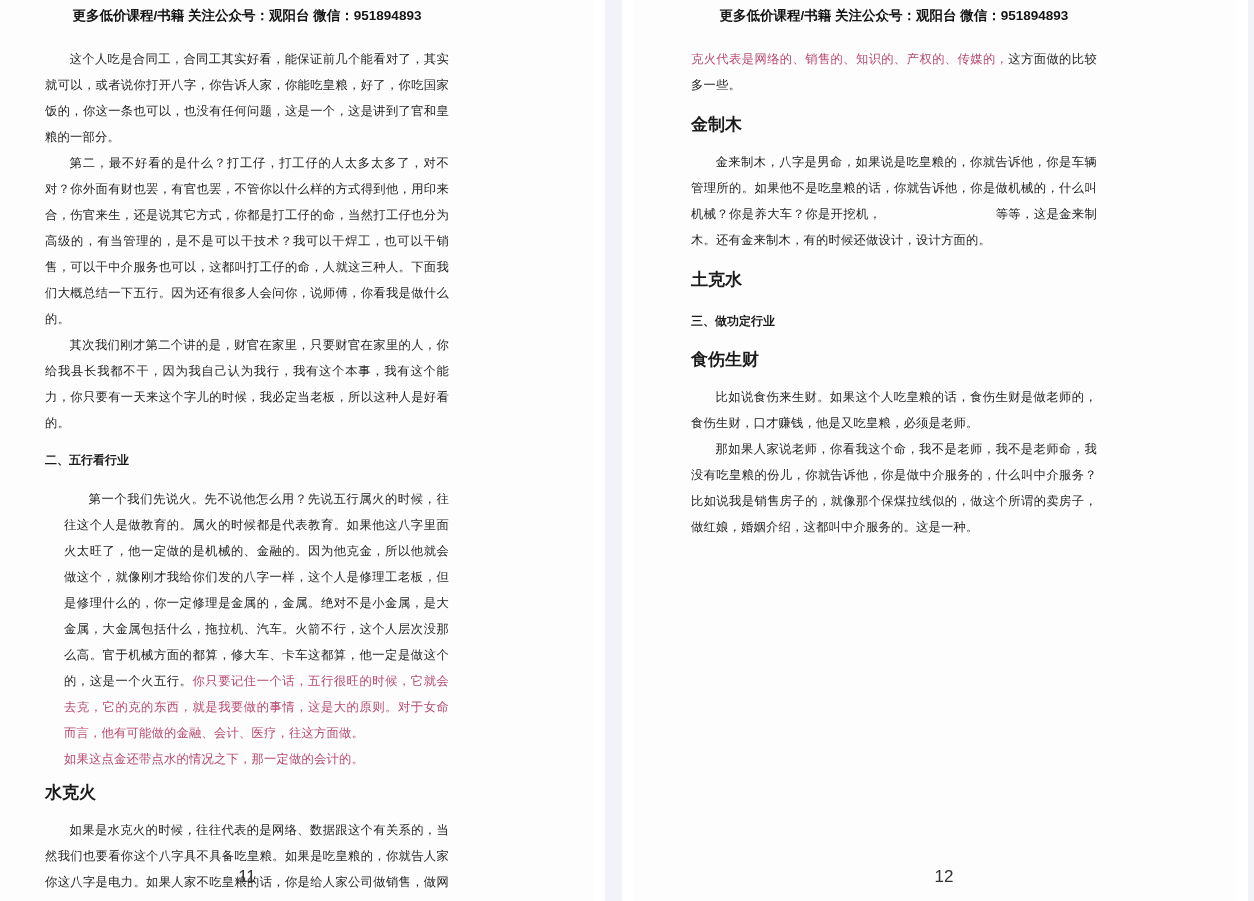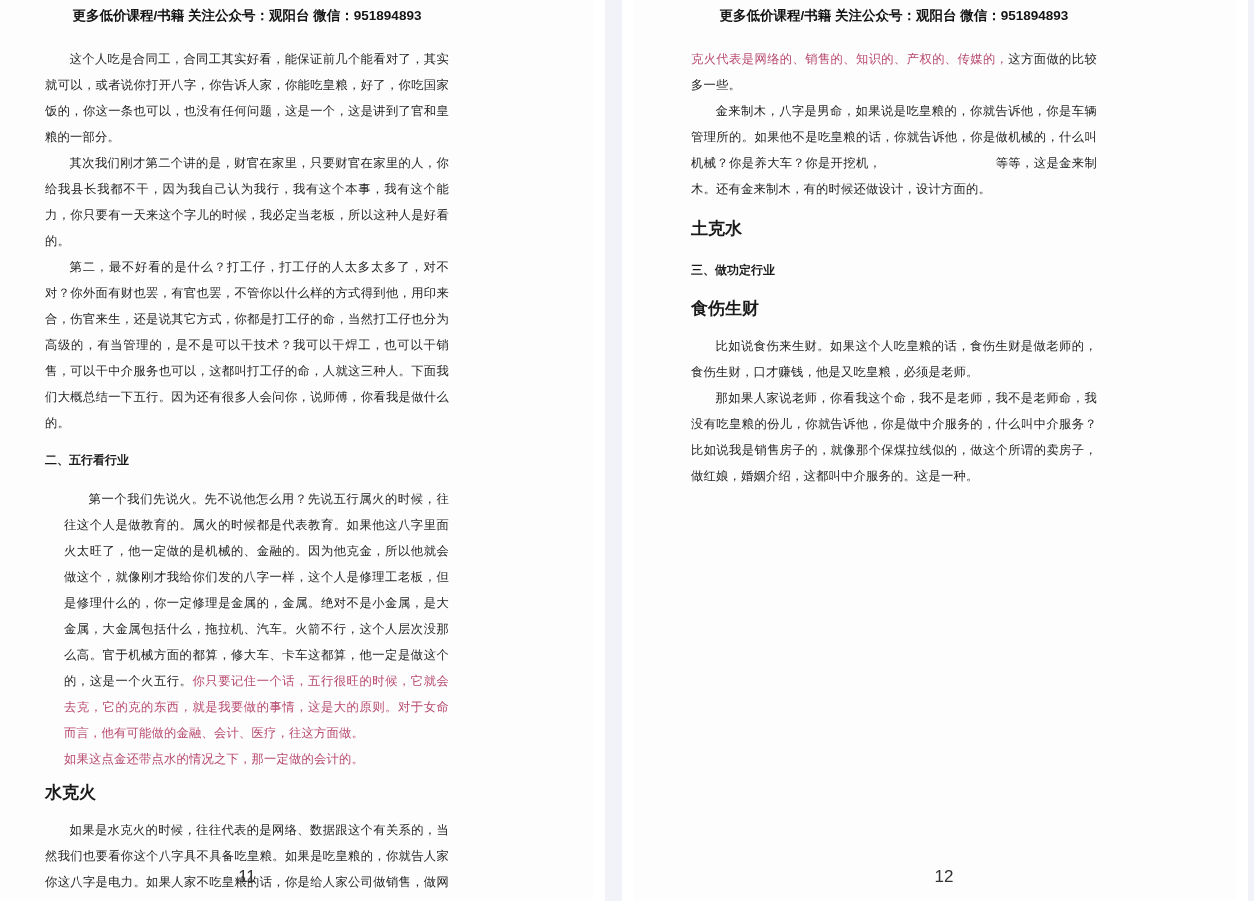--- a/index.html
+++ b/index.html
@@ -89,24 +89,24 @@
 <div class="spread">
 
   <section class="page page1">
     <div class="content">
       <div class="page-header">更多低价课程/书籍  关注公众号：观阳台   微信：951894893</div>
 
       <p class="para first">
         <span class="r">这个人吃是合同工，合同工其实好看，能保证前几个能看对了，其实就可以，或者说你打开八字，你告诉人家，你能吃皇粮，好了，你吃国家饭的，你这一条也可以，也没有任何问题，这是一个，这是讲到了官和皇粮的一部分。</span>
       </p>
       <p class="para">
-        <span class="r">其次我们刚才第二个讲的是，财官在家里，只要财官在家里的人，你给我县长我都不干，因为我自己认为我行，我有这个本事，我有这个能力，你只要有一天来这个字儿的时候，我必定当老板，所以这种人是好看的。</span>
+        <span class="r">第二，最不好看的是什么？打工仔，打工仔的人太多太多了，对不对？你外面有财也罢，有官也罢，不管你以什么样的方式得到他，用印来合，伤官来生，还是说其它方式，你都是打工仔的命，当然打工仔也分为高级的，有当管理的，是不是可以干技术？我可以干焊工，也可以干销售，可以干中介服务也可以，这都叫打工仔的命，人就这三种人。下面我们大概总结一下五行。因为还有很多人会问你，说师傅，你看我是做什么的。</span>
       </p>
       <p class="para">
-        <span class="r">第二，最不好看的是什么？打工仔，打工仔的人太多太多了，对不对？你外面有财也罢，有官也罢，不管你以什么样的方式得到他，用印来合，伤官来生，还是说其它方式，你都是打工仔的命，当然打工仔也分为高级的，有当管理的，是不是可以干技术？我可以干焊工，也可以干销售，可以干中介服务也可以，这都叫打工仔的命，人就这三种人。下面我们大概总结一下五行。因为还有很多人会问你，说师傅，你看我是做什么的。</span>
+        <span class="r">其次我们刚才第二个讲的是，财官在家里，只要财官在家里的人，你给我县长我都不干，因为我自己认为我行，我有这个本事，我有这个能力，你只要有一天来这个字儿的时候，我必定当老板，所以这种人是好看的。</span>
       </p>
 
       <div class="h1">二、五行看行业</div>
 
       <div class="indent-block">
         <p class="para">
           <span class="r">第一个我们先说火。先不说他怎么用？先说五行属火的时候，往往这个人是做教育的。属火的时候都是代表教育。如果他这八字里面火太旺了，他一定做的是机械的、金融的。因为他克金，所以他就会做这个，就像刚才我给你们发的八字一样，这个人是修理工老板，但是修理什么的，你一定修理是金属的，金属。绝对不是小金属，是大金属，大金属包括什么，拖拉机、汽车。火箭不行，这个人层次没那么高。官于机械方面的都算，修大车、卡车这都算，他一定是做这个的，这是一个火五行。</span><span class="r red">你只要记住一个话，五行很旺的时候，它就会去克，它的克的东西，就是我要做的事情，这是大的原则。对于女命而言，他有可能做的金融、会计、医疗，往这方面做。</span>
         </p>
         <p class="para noindent">
           <span class="r red">如果这点金还带点水的情况之下，那一定做的会计的。</span>
@@ -125,20 +125,21 @@
   <div class="gutter"></div>
 
   <section class="page page2">
     <div class="content">
       <div class="page-header">更多低价课程/书籍  关注公众号：观阳台   微信：951894893</div>
 
       <p class="para first noindent">
         <span class="r red">克火代表是网络的、销售的、知识的、产权的、传媒的，</span><span class="r">这方面做的比较多一些。</span>
       </p>
 
+      <div class="h2">金制木</div>
       <p class="para">
         <span class="r">金来制木，八字是男命，如果说是吃皇粮的，你就告诉他，你是车辆管理所的。如果他不是吃皇粮的话，你就告诉他，你是做机械的，什么叫机械？你是养大车？你是开挖机，</span><span class="r">　　　　　　　　　</span><span class="r">等等，这是金来制木。还有金来制木，有的时候还做设计，设计方面的。</span>
       </p>
 
 
       <div class="h2">土克水</div>
 
       <div class="h1">三、做功定行业</div>
 
       <div class="h2">食伤生财</div>

